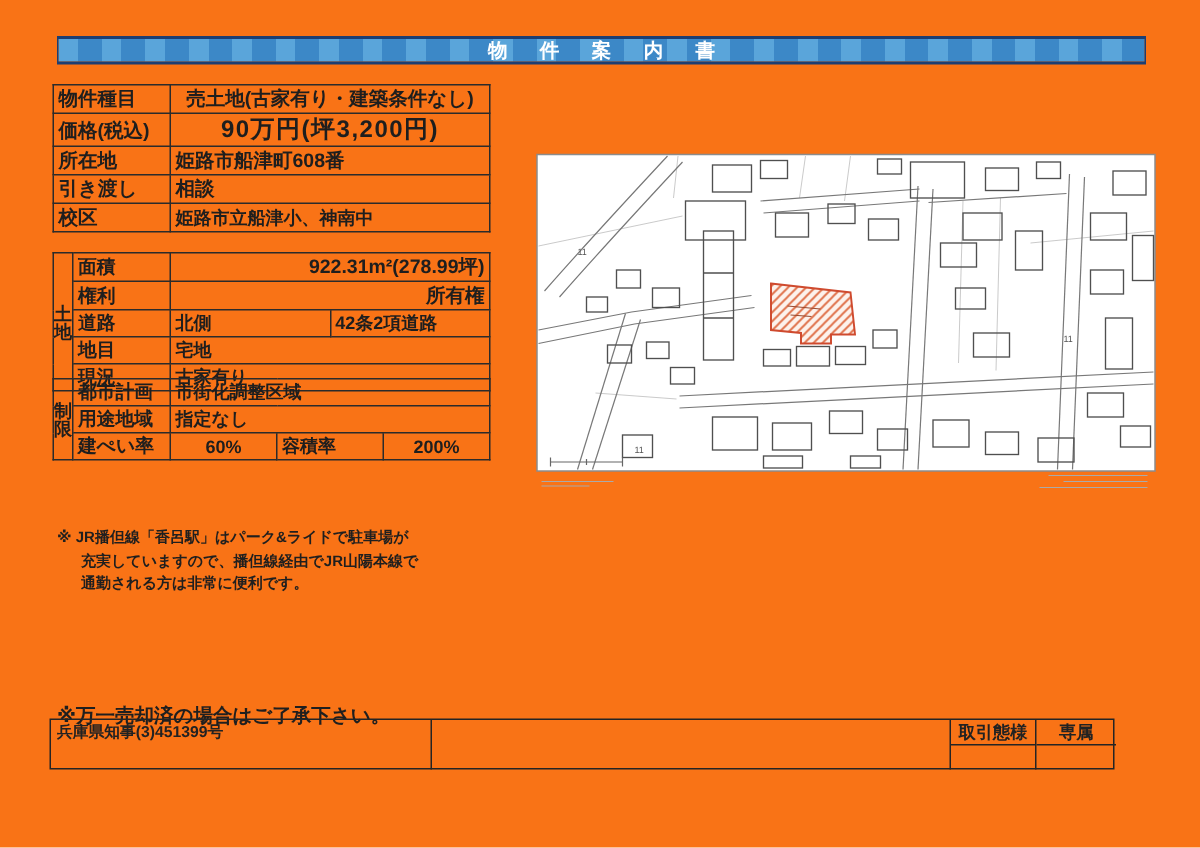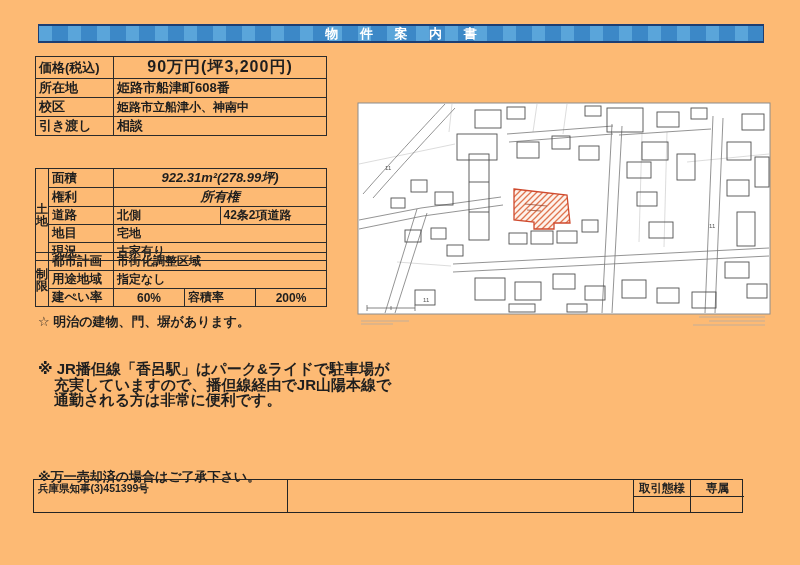--- a/index.html
+++ b/index.html
@@ -1,20 +1,20 @@
 <!DOCTYPE html>
 <html><head>
 <meta charset="utf-8">
 <style>
   * { box-sizing: border-box; margin: 0; padding: 0; }
   html,body { background:#ffffff; }
   body { font-family: "Liberation Sans", "DejaVu Sans", sans-serif; }
   .page {
     position: relative; width: 800px; height: 565px;
-    background: #fdba74; overflow: hidden; color:#222;
+    background: #f97316; overflow: hidden; color:#222;
   }
 
   
   .banner {
     position:absolute; left:38px; top:24px; width:726px; height:19px;
     background: repeating-linear-gradient(90deg,#5aa5da 0px,#5aa5da 13px,#3c88c7 13px,#3c88c7 29px);
     border-top:2px solid #1d3e72; border-bottom:2px solid #1d3e72;
     border-left:1px solid #1d3e72; border-right:1px solid #1d3e72;
     display:flex; align-items:center; justify-content:center;
   }
@@ -42,40 +42,40 @@
   .t1 .v-access { font-size:11.5px; }
   .t1 .v-school { font-size:12px; }
   .t1 .v-handover { font-size:13px; }
 
   .t2 { position:absolute; left:35px; top:168px; width:292px; }
   .t2 tr { height:14px; }
   .t2 td.vert { width:13px; padding:0; }
   .t2 td.lbl { width:65px; font-size:12.5px; }
   .t2 td.road-side { width:64px;margin-left:48px; }
   .t2 td.road-type { width:150px; }
-  .t2 .v-center { text-align:center; font-size:13px;font-style:italic; }
+  .t2 .v-center { text-align:right; font-size:13px; }
 
   .t3 { position:absolute; left:35px; top:252px; width:292px; }
   .t3 tr { height:15.5px; }
   .t3 td.vert { width:13px; padding:0; }
   .t3 td.lbl { width:65px; font-size:12.5px; }
   .t3 td.c60a { width:60px; text-align:center; }
   .t3 td.c60b { width:60px; }
   .t3 td.c94 { width:94px; text-align:center; }
 
   .vert-label {
     display:flex; flex-direction:column; align-items:center;
     justify-content:space-around; height:100%; font-size:12px; font-weight:bold;
   }
   .vert-label span { line-height:1; }
 
   
   .note { position:absolute; left:38px; font-weight:bold; color:#1f1f1f; }
   .note-star { top:313px; font-size:13px; }
-  .note-jr { top:361px; font-size:15px; line-height:15.5px; }
+  .note-jr { top:351px; font-size:10px; line-height:15.5px; }
   .note-jr .cont { padding-left:16px; }
   .note-sold { top:428px; font-size:13px;margin-top:40px; }
 
   
   .map-wrap { position:absolute; left:357px; top:102px; width:414px; height:228px; }
   .map-wrap svg { display:block; }
 
   
   .footer {
     position:absolute; left:33px; top:479px; width:710px; height:34px;
@@ -104,35 +104,39 @@
 <body>
 
 <div class="page">
 
   <div class="banner">
     <span class="banner-title">物 件 案 内 書</span>
   </div>
 
   <table class="t1">
     <tbody>
+        <tr class="r-type">
+      <td class="lbl">物件種目</td>
+      <td class="v-center v-type">売土地(古家有り・建築条件なし)</td>
+    </tr>
     <tr class="r-price">
       <td class="lbl">価格(税込)</td>
       <td class="v-center v-price">90万円(坪3,200円)</td>
     </tr>
     <tr>
       <td class="lbl">所在地</td>
       <td class="v-addr">姫路市船津町608番</td>
     </tr>
     <tr>
+      <td class="lbl">引き渡し</td>
+      <td class="v-handover">相談</td>
+    </tr>
+    <tr>
       <td class="lbl">校区</td>
       <td class="v-school">姫路市立船津小、神南中</td>
-    </tr>
-    <tr>
-      <td class="lbl">引き渡し</td>
-      <td class="v-handover">相談</td>
     </tr>
   </tbody>
     </table>
 
   <table class="t2">
     <tbody>
         <tr>
       <td class="vert" rowspan="5">
         <div class="vert-label">
           <span>土</span>
@@ -180,21 +184,20 @@
     </tr>
     <tr>
       <td class="lbl">建ぺい率</td>
       <td class="c60a">60%</td>
       <td class="c60b">容積率</td>
       <td class="c94">200%</td>
     </tr>
   </tbody>
     </table>
 
-  <div class="note note-star">☆ 明治の建物、門、塀があります。</div>
   <div class="note note-jr">
     <div>※ JR播但線「香呂駅」はパーク&amp;ライドで駐車場が</div>
     <div class="cont">充実していますので、播但線経由でJR山陽本線で</div>
     <div class="cont">通勤される方は非常に便利です。</div>
   </div>
   <div class="note note-sold">※万一売却済の場合はご了承下さい。</div>
 
   <div class="map-wrap">
     <svg width="414" height="228" viewBox="0 0 414 228">
       <defs>

